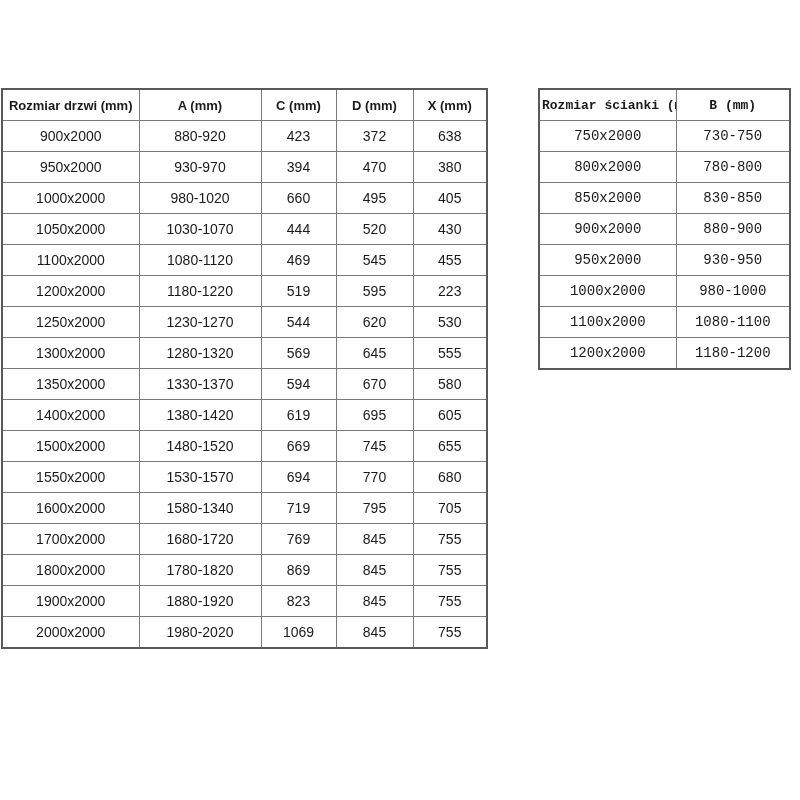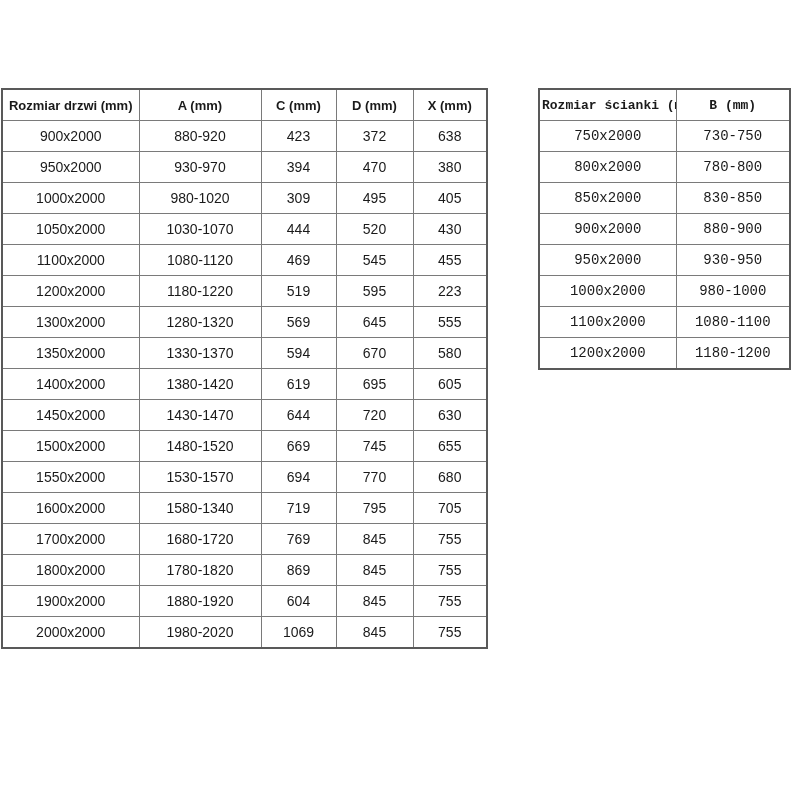--- a/index.html
+++ b/index.html
@@ -79,21 +79,21 @@
         <tr>
           <td>950x2000</td>
           <td>930-970</td>
           <td>394</td>
           <td>470</td>
           <td>380</td>
         </tr>
         <tr>
           <td>1000x2000</td>
           <td>980-1020</td>
-          <td>309</td>
+          <td>660</td>
           <td>495</td>
           <td>405</td>
         </tr>
         <tr>
           <td>1050x2000</td>
           <td>1030-1070</td>
           <td>444</td>
           <td>520</td>
           <td>430</td>
         </tr>
@@ -105,20 +105,27 @@
           <td>455</td>
         </tr>
         <tr>
           <td>1200x2000</td>
           <td>1180-1220</td>
           <td>519</td>
           <td>595</td>
           <td>223</td>
         </tr>
         <tr>
+          <td>1250x2000</td>
+          <td>1230-1270</td>
+          <td>544</td>
+          <td>620</td>
+          <td>530</td>
+        </tr>
+        <tr>
           <td>1300x2000</td>
           <td>1280-1320</td>
           <td>569</td>
           <td>645</td>
           <td>555</td>
         </tr>
         <tr>
           <td>1350x2000</td>
           <td>1330-1370</td>
           <td>594</td>
@@ -126,27 +133,20 @@
           <td>580</td>
         </tr>
         <tr>
           <td>1400x2000</td>
           <td>1380-1420</td>
           <td>619</td>
           <td>695</td>
           <td>605</td>
         </tr>
         <tr>
-          <td>1450x2000</td>
-          <td>1430-1470</td>
-          <td>644</td>
-          <td>720</td>
-          <td>630</td>
-        </tr>
-        <tr>
           <td>1500x2000</td>
           <td>1480-1520</td>
           <td>669</td>
           <td>745</td>
           <td>655</td>
         </tr>
         <tr>
           <td>1550x2000</td>
           <td>1530-1570</td>
           <td>694</td>
@@ -170,21 +170,21 @@
         <tr>
           <td>1800x2000</td>
           <td>1780-1820</td>
           <td>869</td>
           <td>845</td>
           <td>755</td>
         </tr>
         <tr>
           <td>1900x2000</td>
           <td>1880-1920</td>
-          <td>604</td>
+          <td>823</td>
           <td>845</td>
           <td>755</td>
         </tr>
         <tr>
           <td>2000x2000</td>
           <td>1980-2020</td>
           <td>1069</td>
           <td>845</td>
           <td>755</td>
         </tr>

